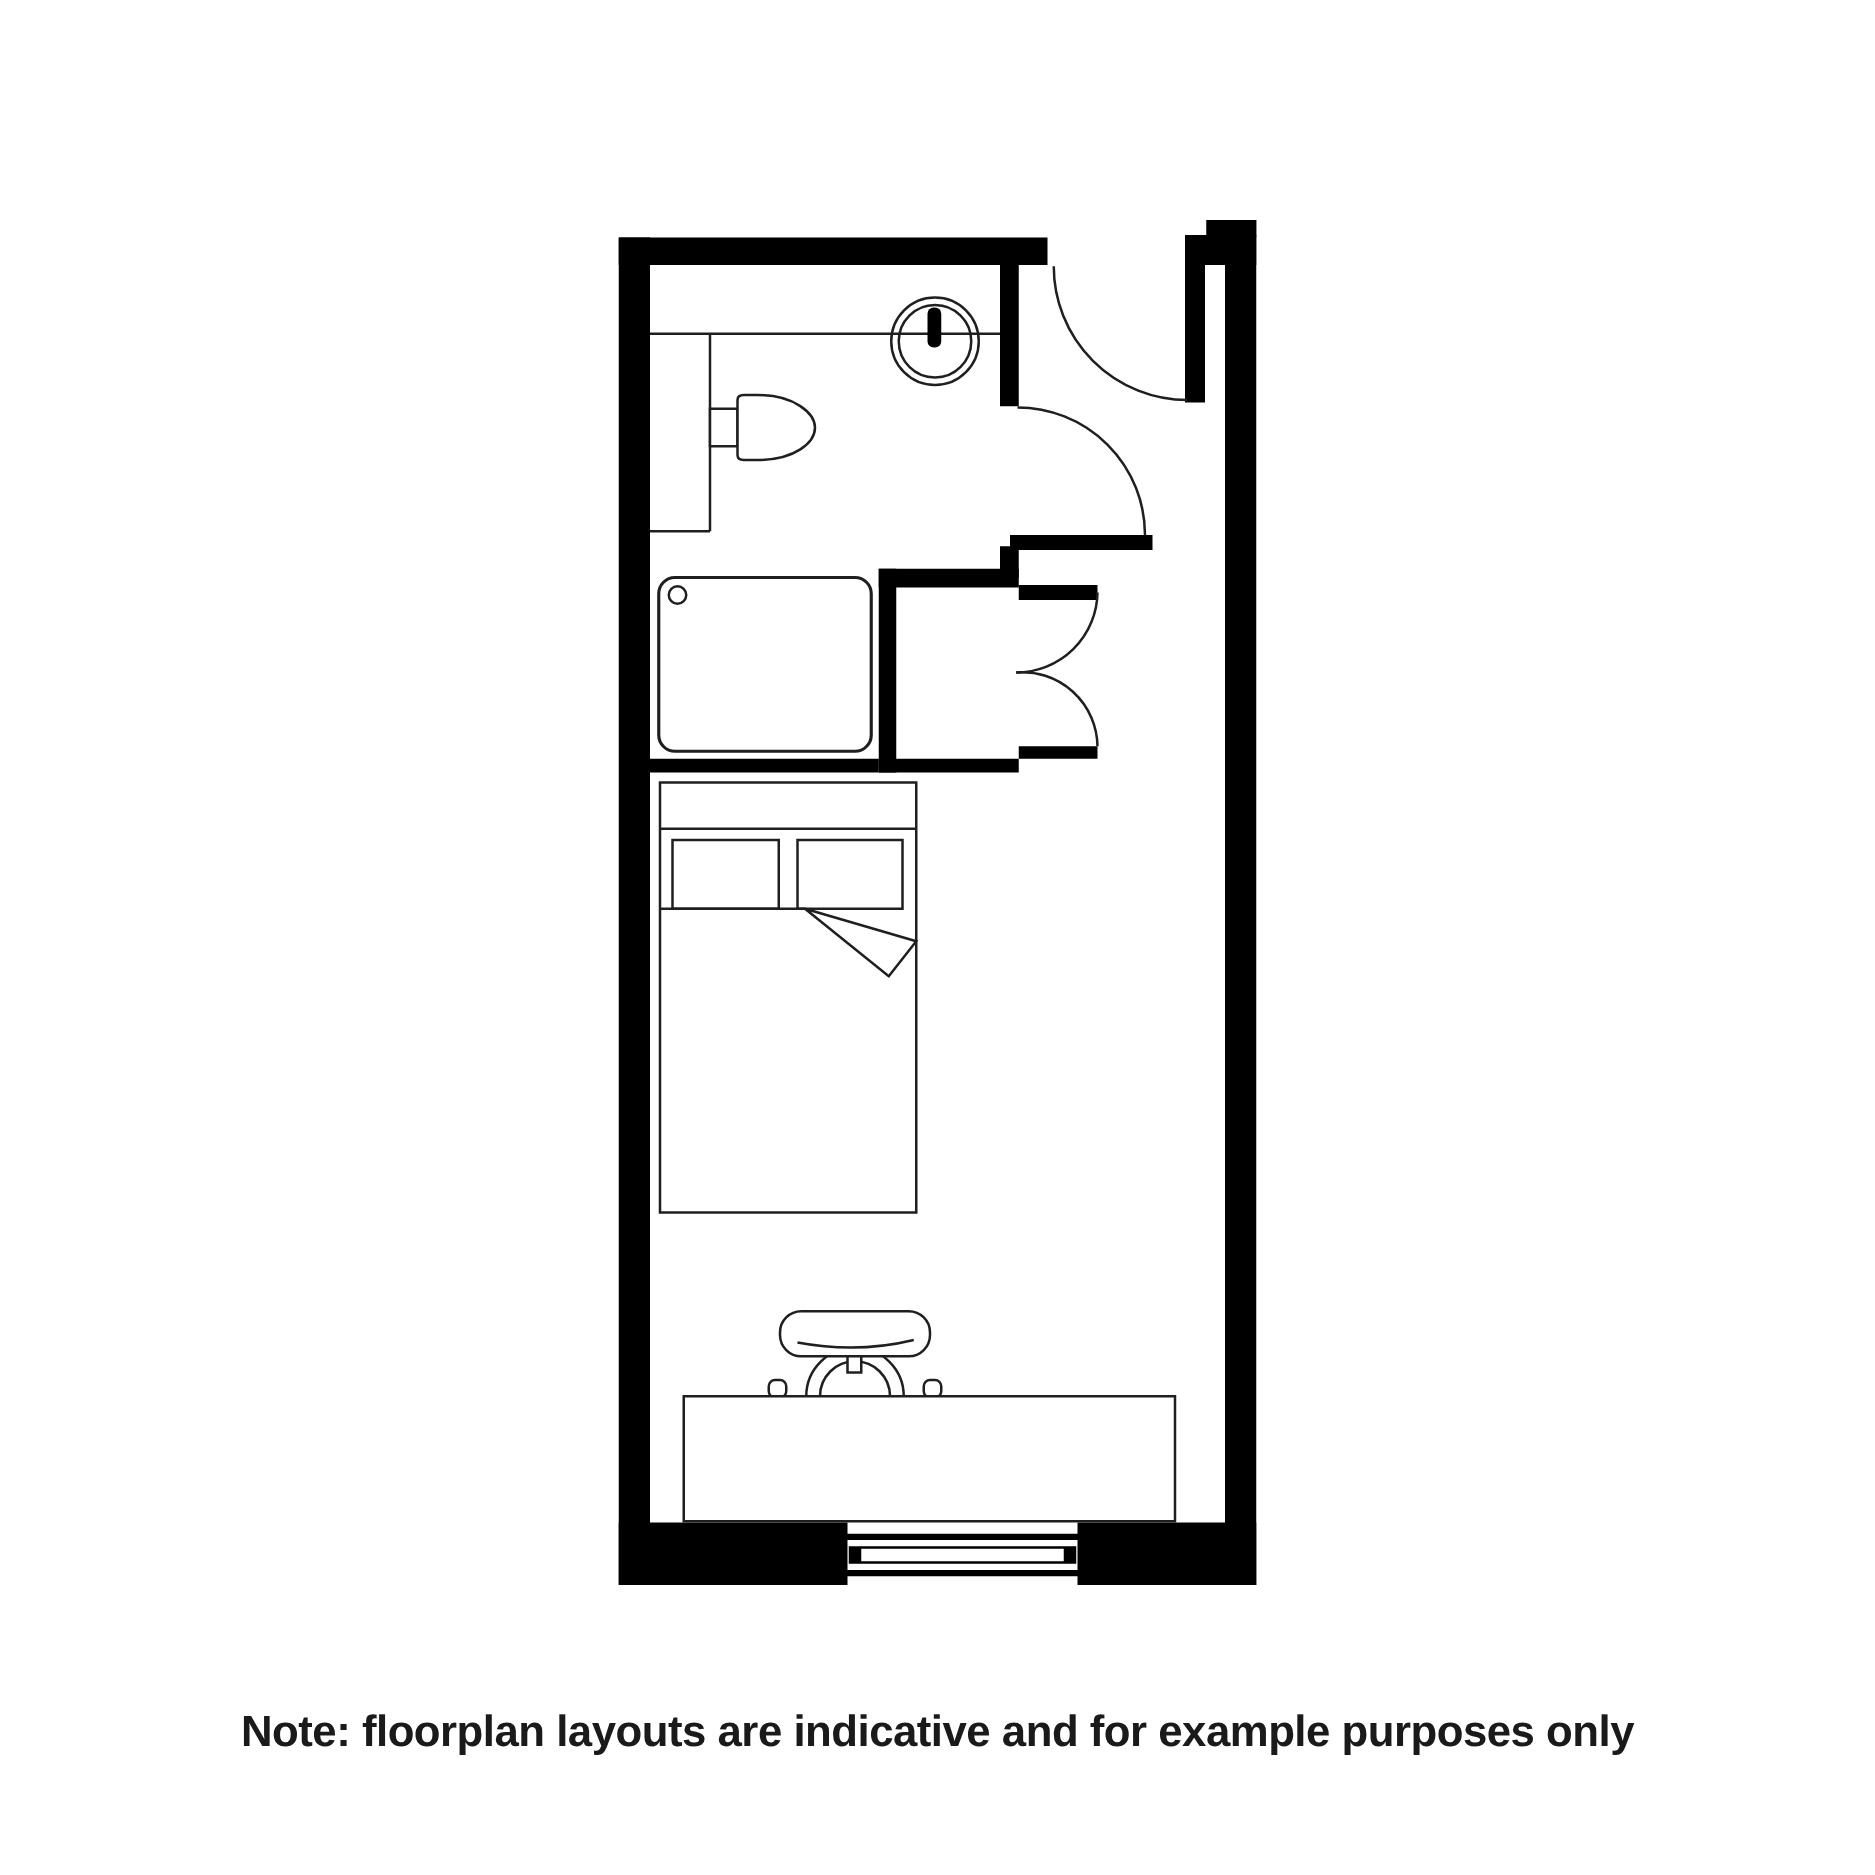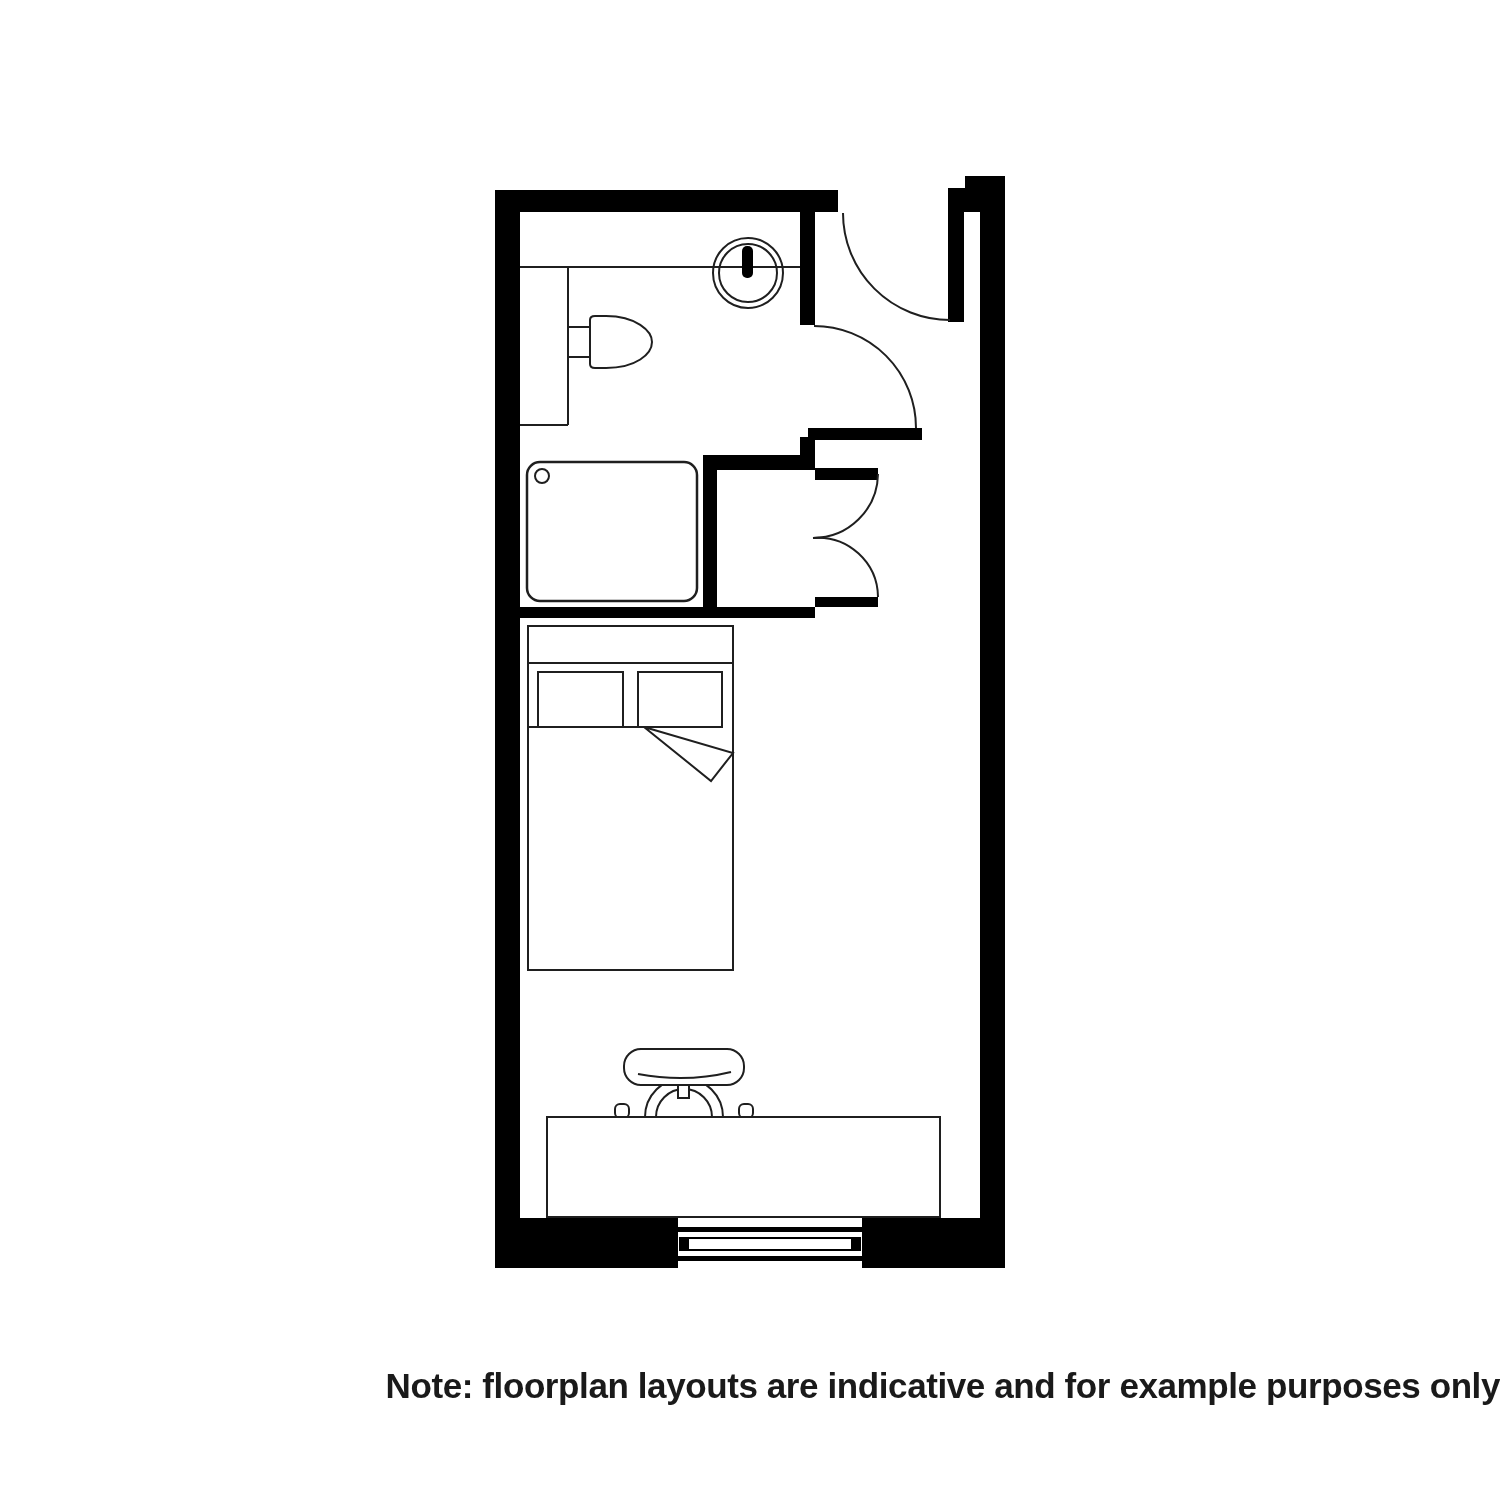--- a/index.html
+++ b/index.html
@@ -7,21 +7,21 @@
     position:relative;
     width:1500px;height:1500px;
     background:#ffffff;
     font-family:"Liberation Sans", sans-serif;
     overflow:hidden;
   }
   .plan-svg{position:absolute;left:0;top:0;width:1500px;height:1500px;}
   .note{
     position:absolute;
     left:0;top:1366px;width:1500px;
-    text-align:right;
+    text-align:center;
     font-size:35px;
     font-weight:600;
     letter-spacing:-0.4px;
     color:#1a1a1a;
   }
 </style>
 </head>
 <body>
 
 <div class="stage">

